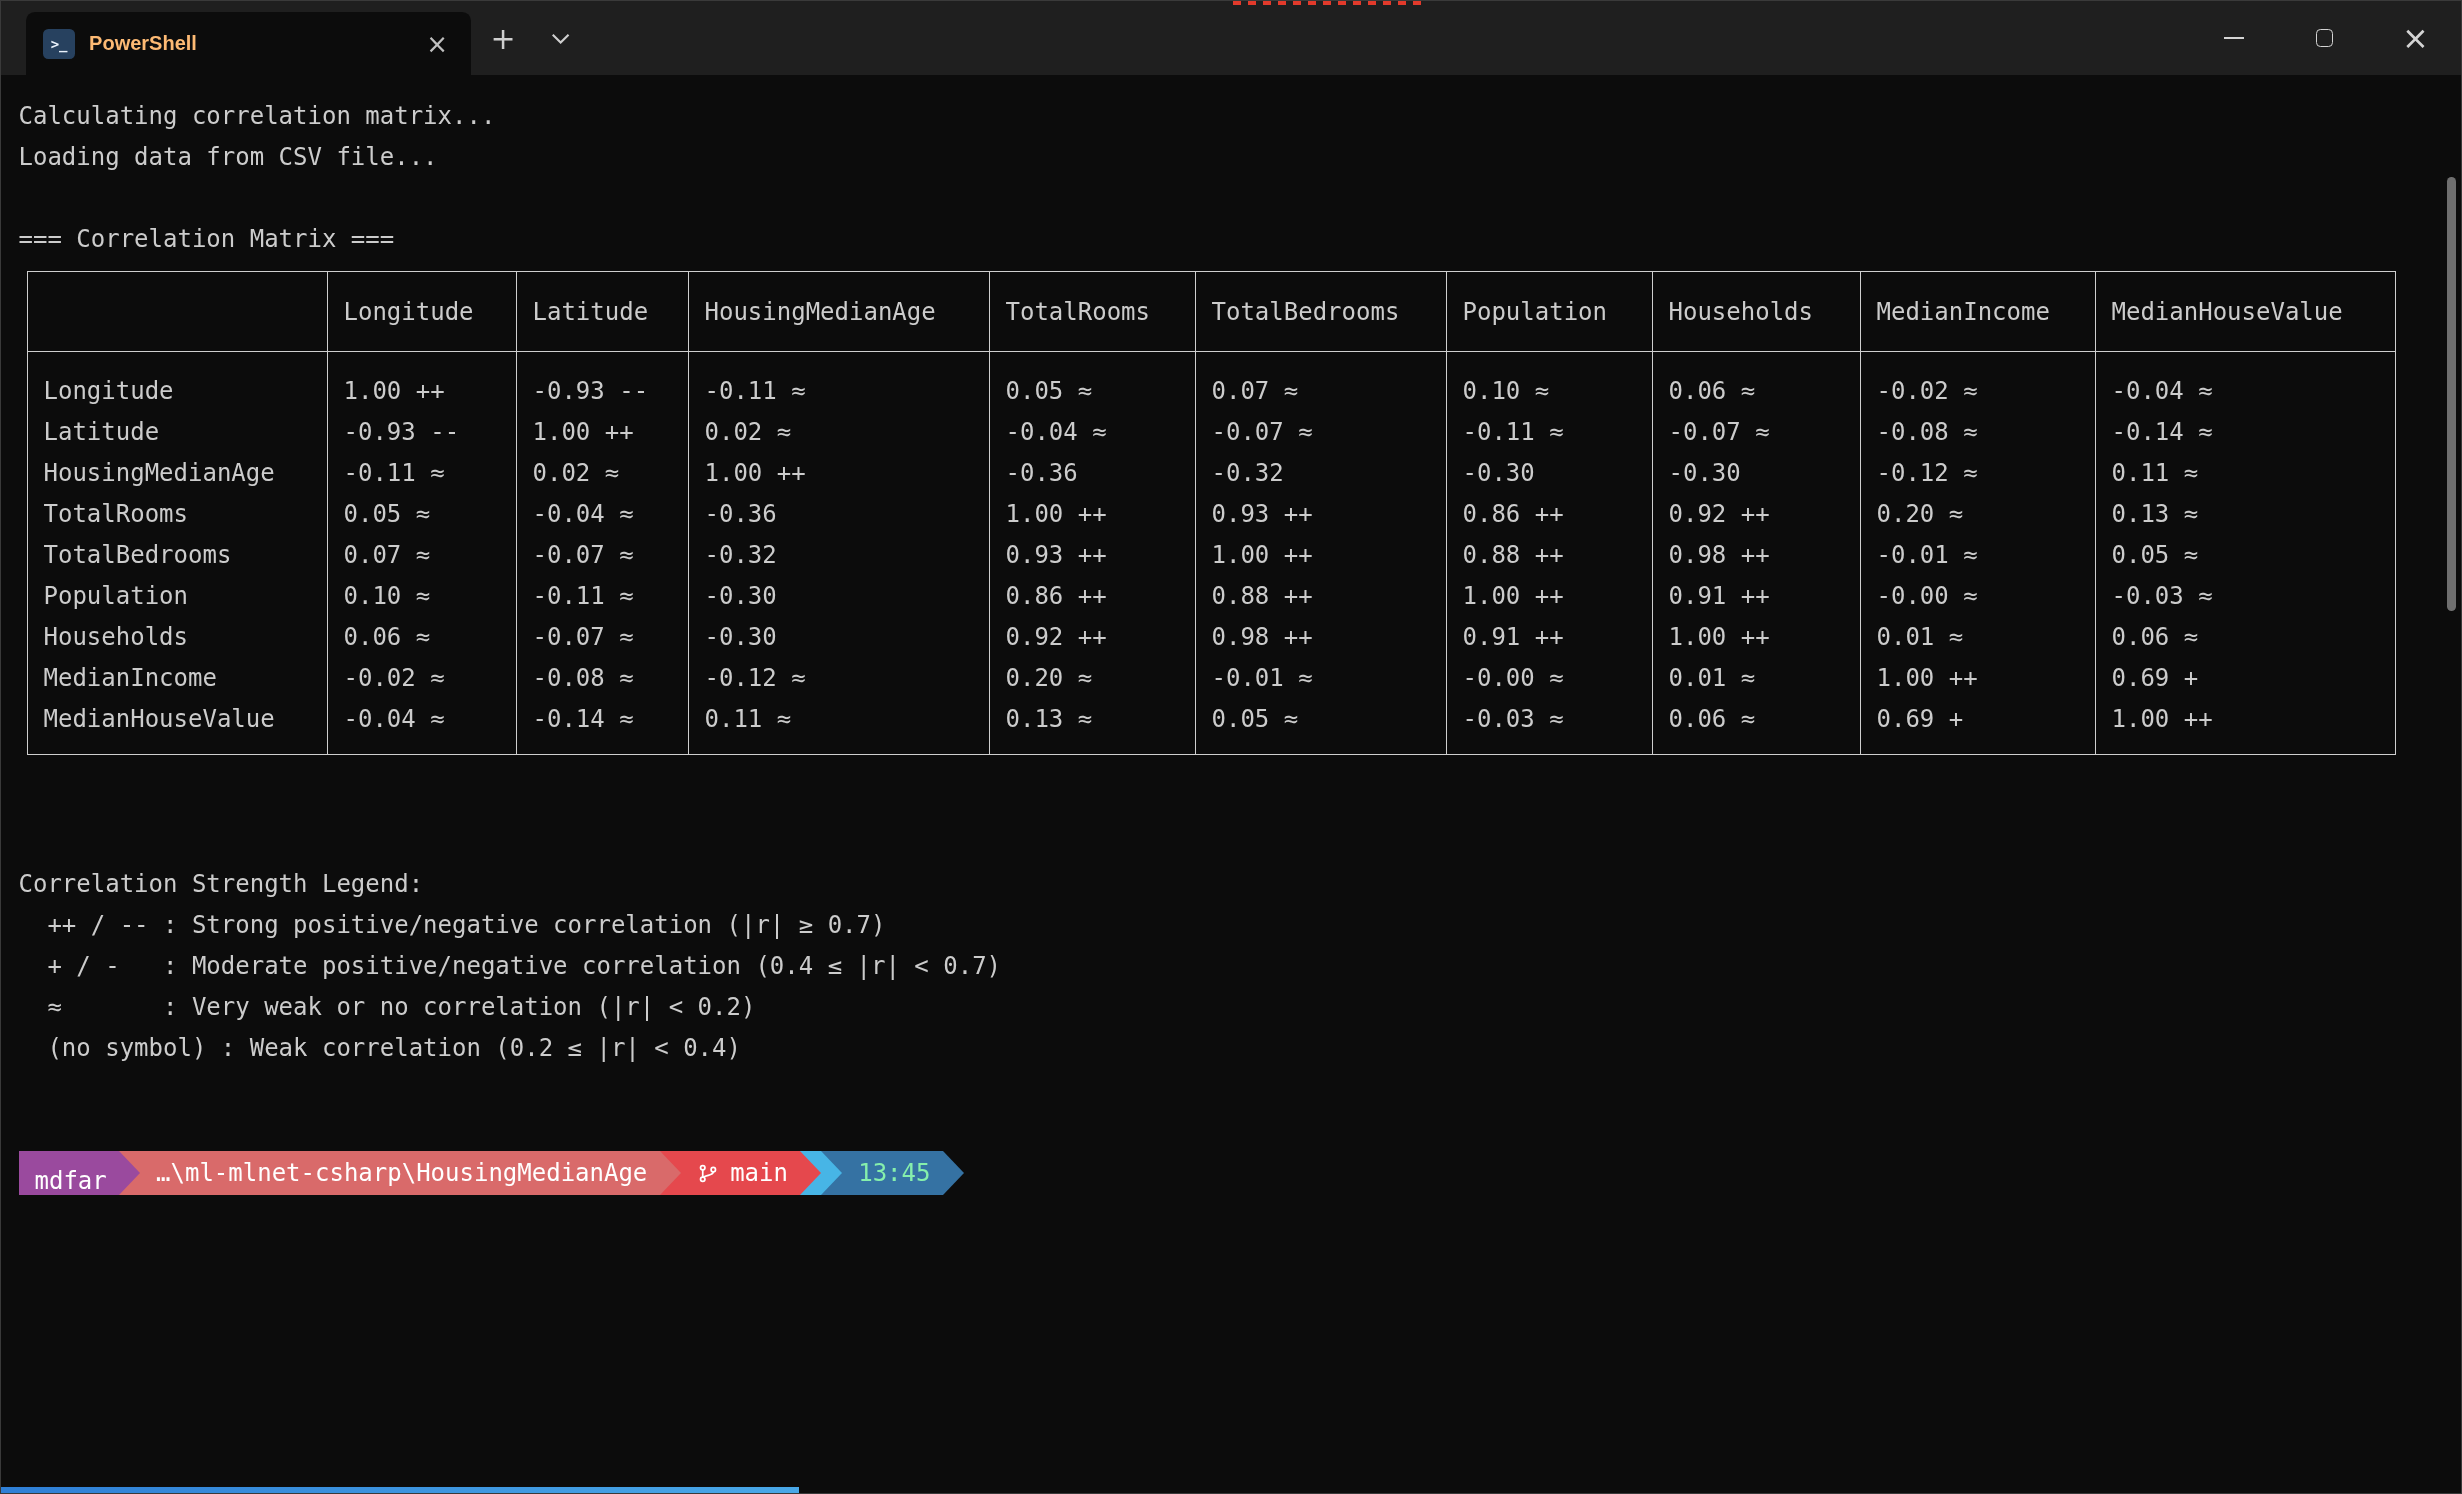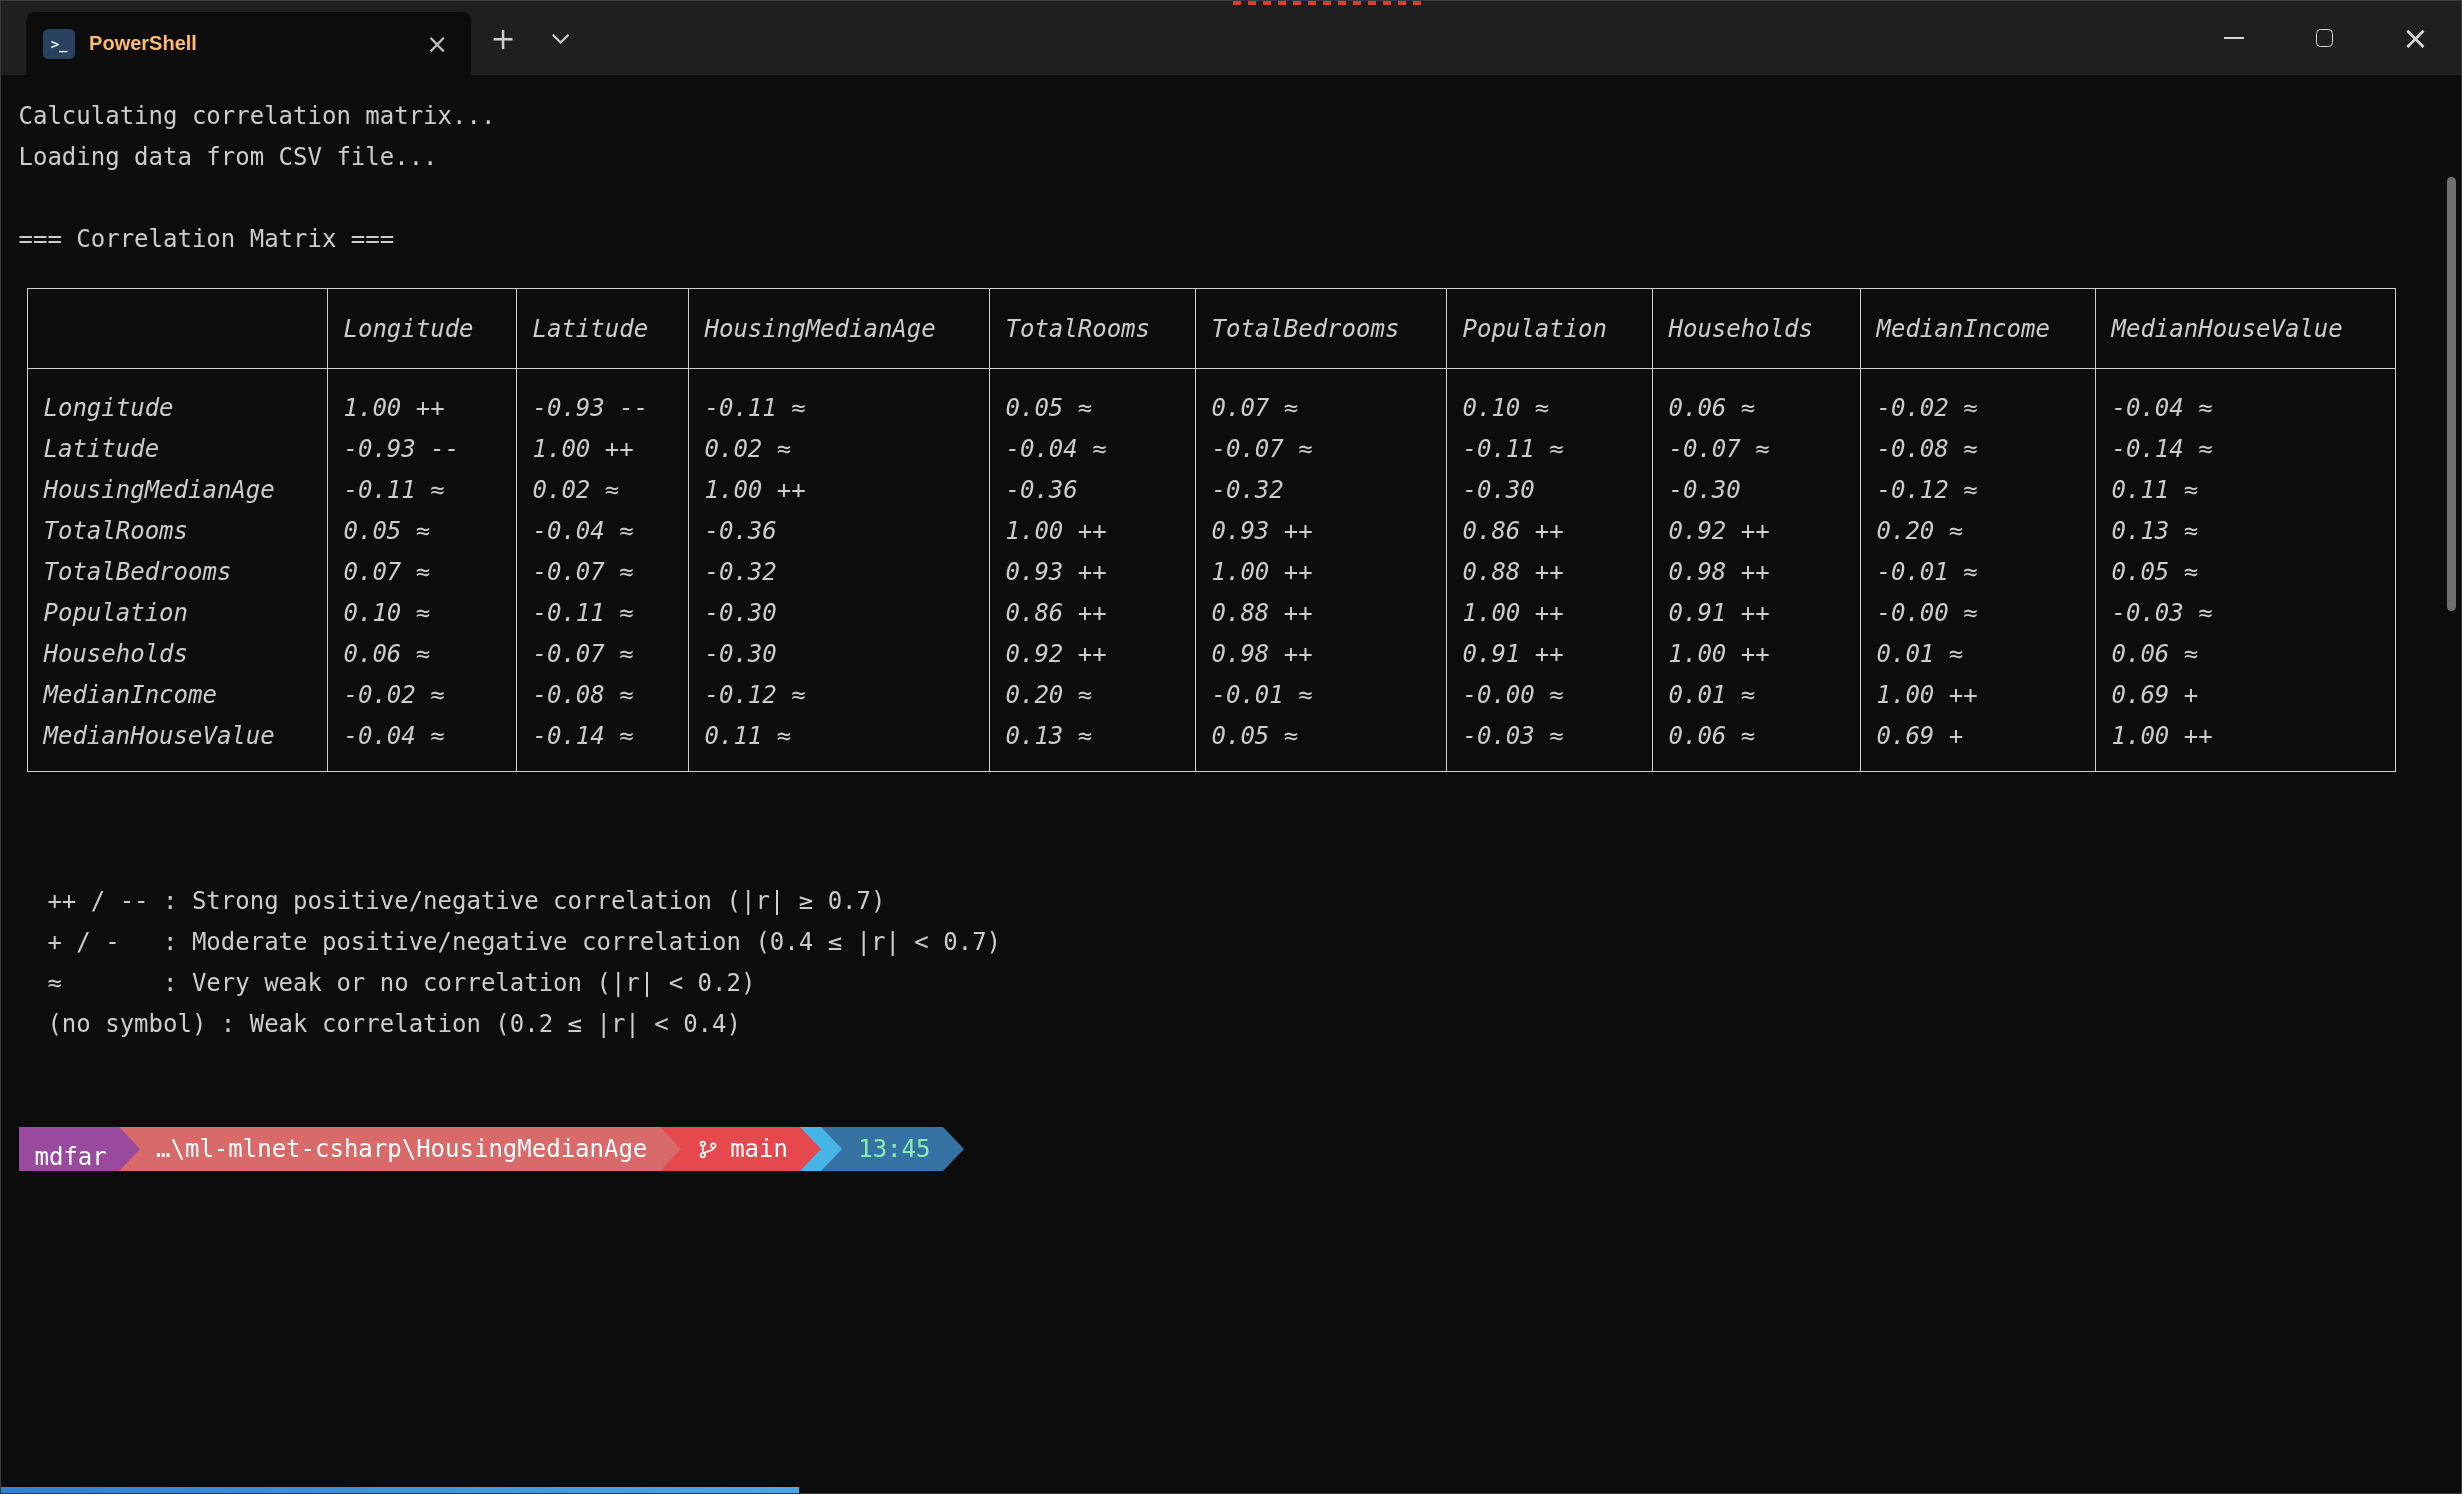--- a/index.html
+++ b/index.html
@@ -29,21 +29,21 @@
   .max-icon{width:17.5px;height:17.5px;border:1.8px solid #d4d4d4;border-radius:4.4px;box-sizing:border-box;}
   .close-glyph{font-size:32px;line-height:1;font-family:"DejaVu Sans",sans-serif;}
   
   .red-dashes{position:absolute;top:0;left:1232px;width:189px;height:4.4px;z-index:5;
     background:repeating-linear-gradient(90deg,#e23a2b 0 8px,transparent 8px 15px);}
   .bottom-accent{position:absolute;left:0;bottom:0;width:798px;height:6.1px;background:linear-gradient(90deg,#2f7fd6,#49a8e8);}
   
   .console{position:absolute;left:17.5px;top:74px;right:39px;padding-top:21px;}
   .term-line{height:41px;line-height:41px;font-size:24px;white-space:pre;}
   
-  .mx-table{border-collapse:collapse;table-layout:fixed;width:2368px;margin-left:8px;margin-top:28px;border:1.8px solid #cfcfcf;font-style:italic;}
+  .mx-table{border-collapse:collapse;table-layout:fixed;width:2368px;margin-left:8px;margin-top:11px;border:1.8px solid #cfcfcf;}
   .mx-table th,.mx-table td{
     border-left:1.8px solid #cfcfcf;border-right:1.8px solid #cfcfcf;
     font-weight:normal;text-align:left;font-size:24px;color:#cccccc;
     padding:0 5.3px 0 16px;white-space:pre;overflow:hidden;
   }
   .mx-head th{height:79px;border-bottom:1.8px solid #cfcfcf;vertical-align:middle;}
   .mx-row th,.mx-row td{height:41px;line-height:41px;}
   .mx-sp-top td{height:19.3px;}
   .mx-sp-bot td{height:14px;}
   
@@ -253,20 +253,21 @@
             <td></td>
             <td></td>
             <td></td>
             <td></td>
             <td></td>
             <td></td>
           </tr>
         </tbody>
       </table>
     <div class="legend">
+      <div class="term-line">Correlation Strength Legend:</div>
       <div>
           <div class="term-line">  ++ / -- : Strong positive/negative correlation (|r| ≥ 0.7)</div>
           <div class="term-line">  + / -   : Moderate positive/negative correlation (0.4 ≤ |r| &lt; 0.7)</div>
           <div class="term-line">  ≈       : Very weak or no correlation (|r| &lt; 0.2)</div>
           <div class="term-line">  (no symbol) : Weak correlation (0.2 ≤ |r| &lt; 0.4)</div>
         </div>
     </div>
     <div class="prompt">
         <div class="pl-seg" style="background: rgb(154, 74, 158); color: #ffffff; align-items: flex-end;"><span>mdfar</span></div>
         <div class="pl-arrow" style="border-left-color: rgb(154, 74, 158); background: rgb(217, 106, 106);"></div>

